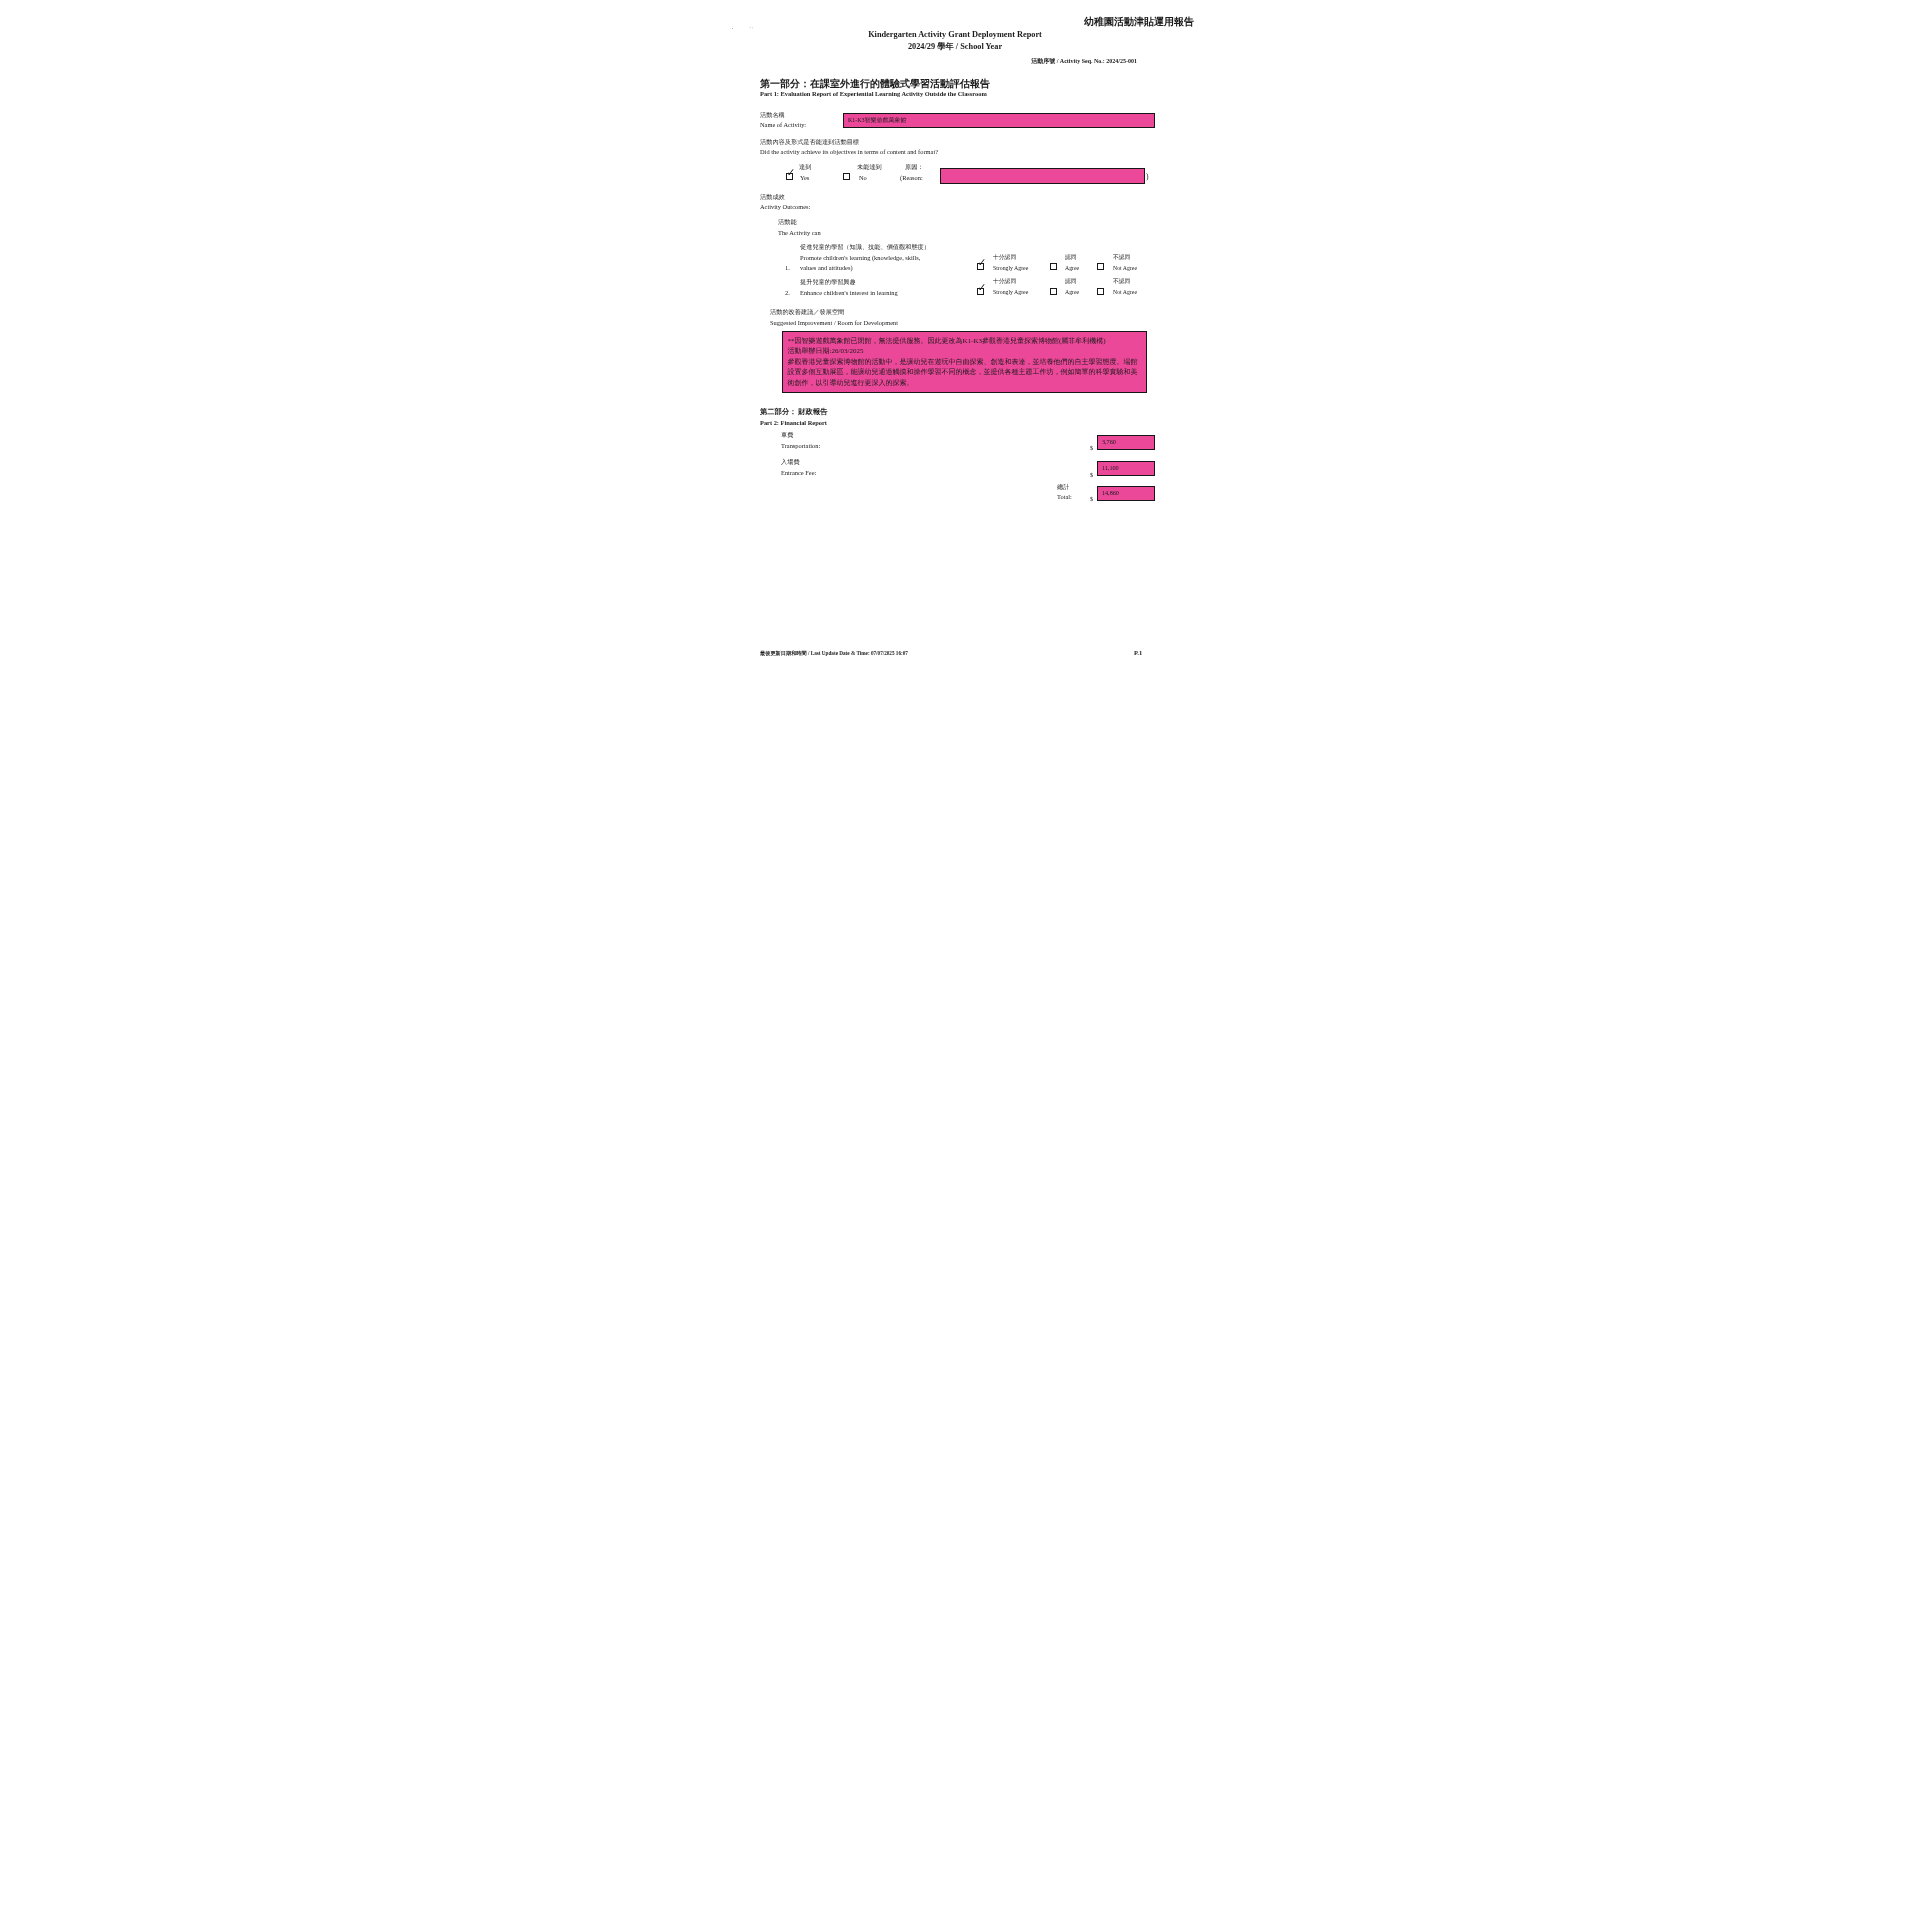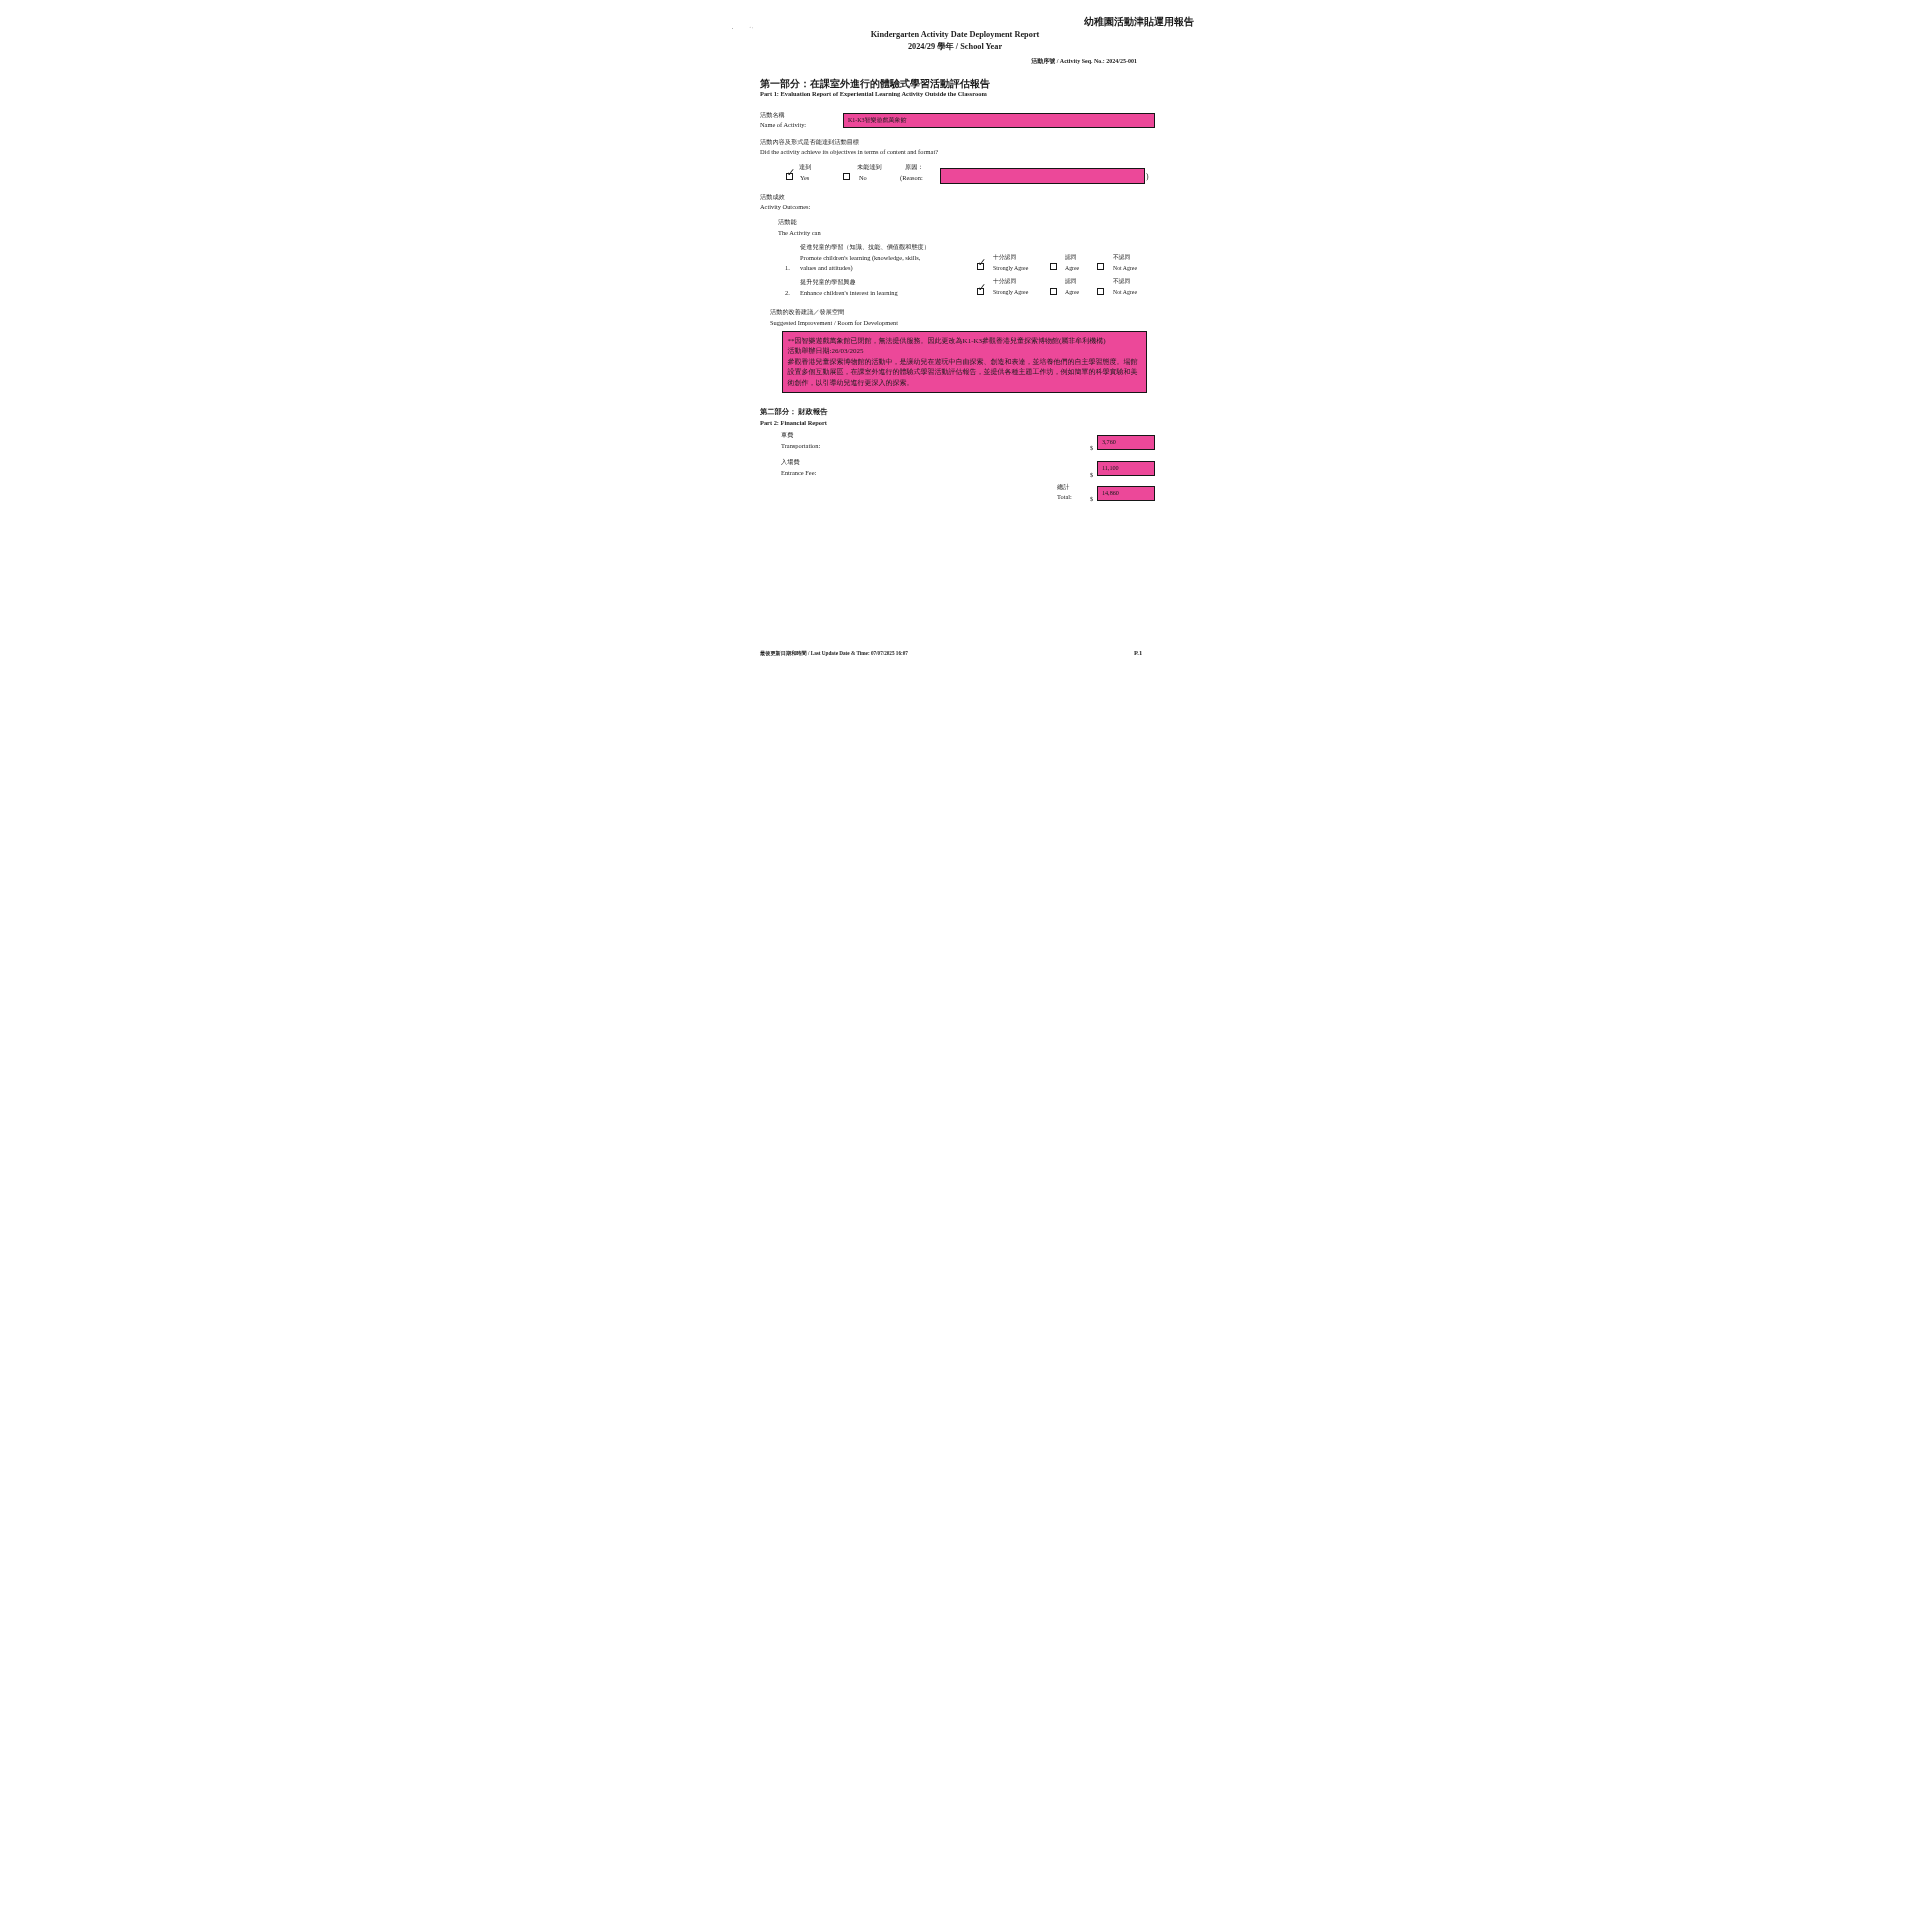--- a/index.html
+++ b/index.html
@@ -33,21 +33,21 @@
            box-shadow:17.7px -1.2px 0 0 #b0b0b0, 20px -0.8px 0 0 #c0c0c0; }
 </style>
 </head>
 <body>
 
 <div class="page">
 
   <span class="speck" style="left:16px;top:28px;"></span>
 
   <div class="abs ctr b" style="top:16px;font-size:10px;text-align:right;">幼稚園活動津貼運用報告</div>
-  <div class="abs ctr b" style="top:30px;font-size:8.3px;">Kindergarten Activity Date Deployment Report</div>
+  <div class="abs ctr b" style="top:30px;font-size:8.3px;">Kindergarten Activity Grant Deployment Report</div>
   <div class="abs ctr b" style="top:42px;font-size:8.3px;">2024/29 學年 / School Year</div>
   <div class="abs b" style="top:58px;right:57px;font-size:6px;">活動序號 / Activity Seq. No.: 2024/25-001</div>
 
   <div class="abs b" style="top:78px;left:44px;font-size:10px;">第一部分：在課室外進行的體驗式學習活動評估報告</div>
   <div class="abs b" style="top:90px;left:44px;font-size:6.4px;">Part 1: Evaluation Report of Experiential Learning Activity Outside the Classroom</div>
 
   <div class="abs zh16" style="top:111px;left:44px;">活動名稱</div>
   <div class="abs en16" style="top:121px;left:44px;">Name of Activity:</div>
   <div class="box" style="top:113px;left:127px;width:312px;height:15px;">
     <span class="boxval">K1-K3智樂遊戲萬象館</span>
@@ -120,21 +120,21 @@
   <span class="cb" style="top:288px;left:381px;">
     <i class="tick"></i>
   </span>
   <div class="abs sc15" style="top:289px;left:397px;">Not Agree</div>
 
   <div class="abs zh16" style="top:308px;left:54px;">活動的改善建議／發展空間</div>
   <div class="abs en16" style="top:319px;left:54px;">Suggested Improvement / Room for Development</div>
   <div class="box impbox" style="top:331px;left:66px;width:365px;height:62px;">
     <p>**因智樂遊戲萬象館已閉館，無法提供服務。因此更改為K1-K3參觀香港兒童探索博物館(屬非牟利機構)</p>
     <p>活動舉辦日期:26/03/2025</p>
-    <p>參觀香港兒童探索博物館的活動中，是讓幼兒在遊玩中自由探索、創造和表達，並培養他們的自主學習態度。場館設置多個互動展區，在課室外進行的體驗式學習活動評估報告，並提供各種主題工作坊，例如簡單的科學實驗和美術創作，以引導幼兒進行更深入的探索。</p>
+    <p>參觀香港兒童探索博物館的活動中，是讓幼兒在遊玩中自由探索、創造和表達，並培養他們的自主學習態度。場館設置多個互動展區，能讓幼兒通過觸摸和操作學習不同的概念，並提供各種主題工作坊，例如簡單的科學實驗和美術創作，以引導幼兒進行更深入的探索。</p>
   </div>
 
   <div class="abs b" style="top:407px;left:44px;font-size:7.3px;">第二部分： 財政報告</div>
   <div class="abs b" style="top:419px;left:44px;font-size:6.4px;">Part 2: Financial Report</div>
 
   <div class="abs zh16" style="top:431px;left:65px;">車費</div>
   <div class="abs en16" style="top:442px;left:65px;">Transportation:</div>
   <div class="abs en16" style="top:444px;left:374px;">$</div>
   <div class="box" style="top:435px;left:381px;width:58px;height:15.4px;">
     <span class="boxval" style="font-size:6.2px;">3,760</span>

